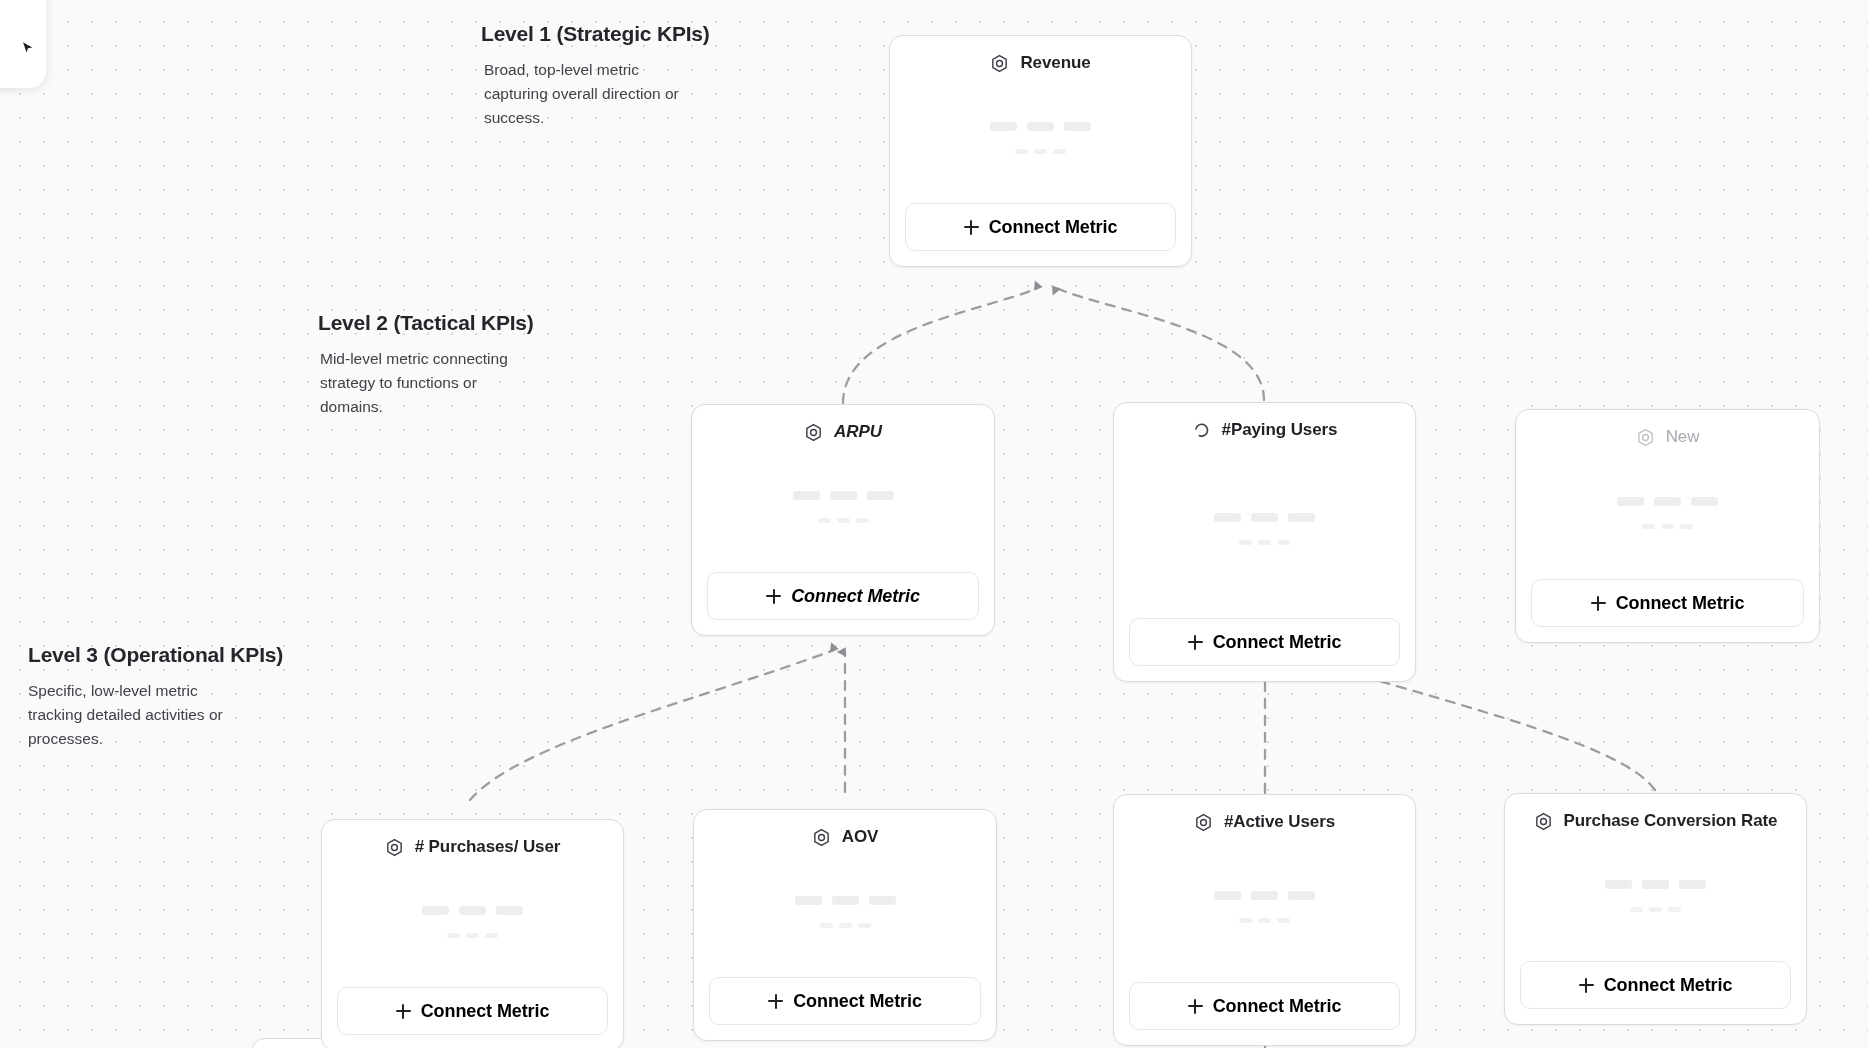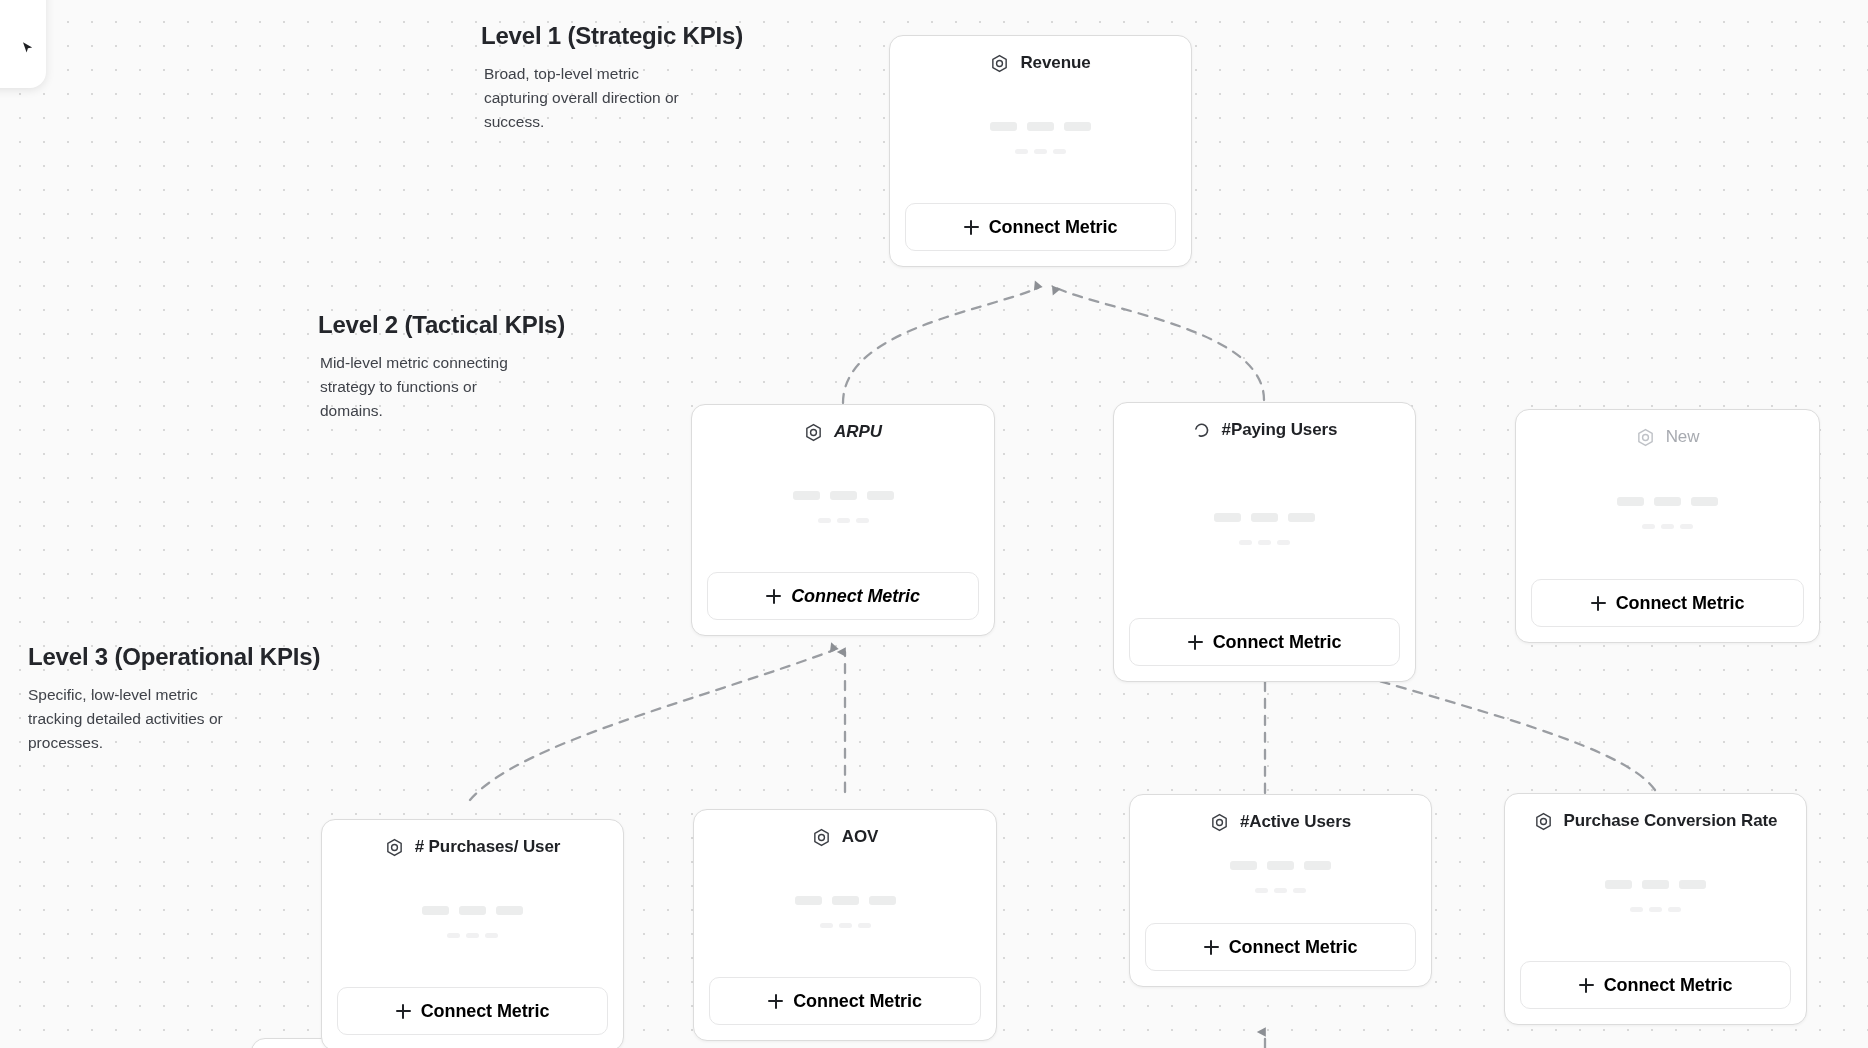--- a/index.html
+++ b/index.html
@@ -28,21 +28,21 @@
     z-index: 40;
     display: flex;
     align-items: flex-end;
     justify-content: flex-end;
     padding: 0 10px 32px 0;
   }
   .corner-glyph { width: 16px; height: 16px; color: #1f2023; }
   
   .level-block { position: absolute; z-index: 5; }
   .level-title {
-    font-size: 24px;
+    font-size: 21px;
     font-weight: 700;
     color: #24262b;
     letter-spacing: -0.2px;
     white-space: nowrap;
   }
   .level-desc {
     margin-top: 12px;
     font-size: 15.5px;
     line-height: 24px;
     color: #3f4249;
@@ -354,21 +354,21 @@
         <span class="sk"></span>
         <span class="sk"></span>
       </div>
     </div>
     <div class="connect-btn">
       <span class="plus"></span>
       <span class="label">Connect Metric</span>
     </div>
   </div>
 
-  <div class="card" style="left:1113px; top:794px; width:303px; height:193px;margin-left:16px;">
+  <div class="card" style="left:1113px; top:794px; width:303px; height:252px;">
     <div class="card-head">
       <span class="metric-icon">
         <svg viewBox="0 0 20 20" fill="none" xmlns="http://www.w3.org/2000/svg">
           <path d="M10 1.6 L17 5.6 V14.4 L10 18.4 L3 14.4 V5.6 Z" stroke="currentColor" stroke-width="1.5" stroke-linejoin="round"></path>
           <circle cx="10" cy="10" r="3.1" stroke="currentColor" stroke-width="1.5"></circle>
         </svg>
       </span>
       <span class="card-title">#Active Users</span>
     </div>
     <div class="card-body">

